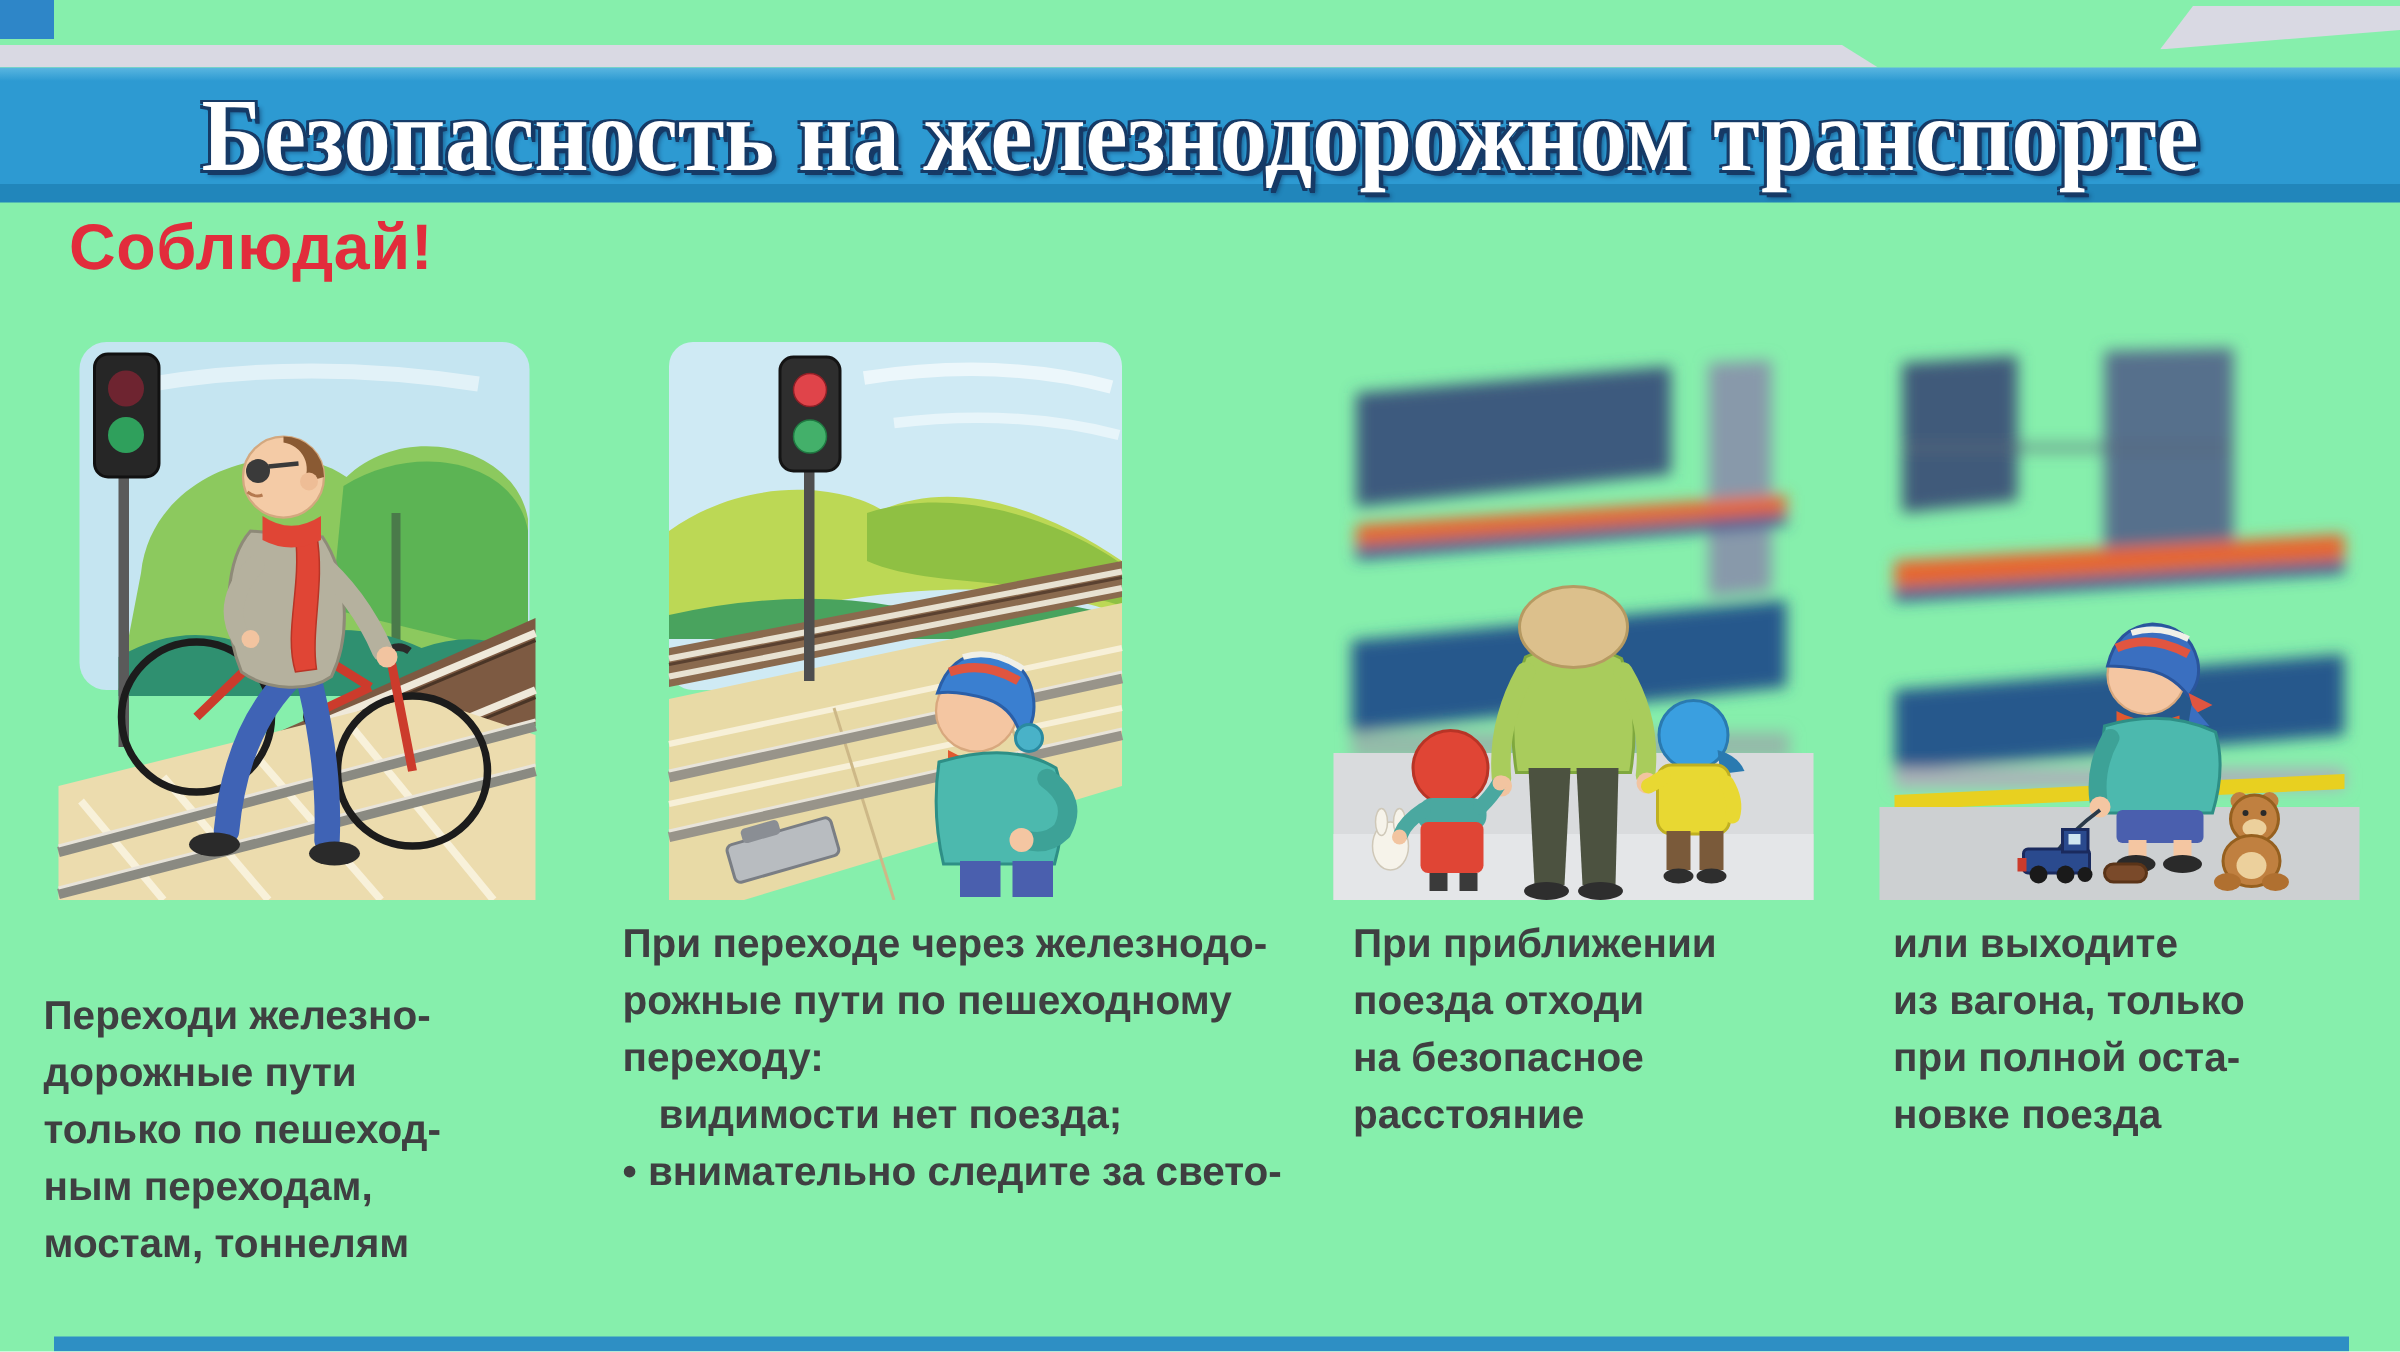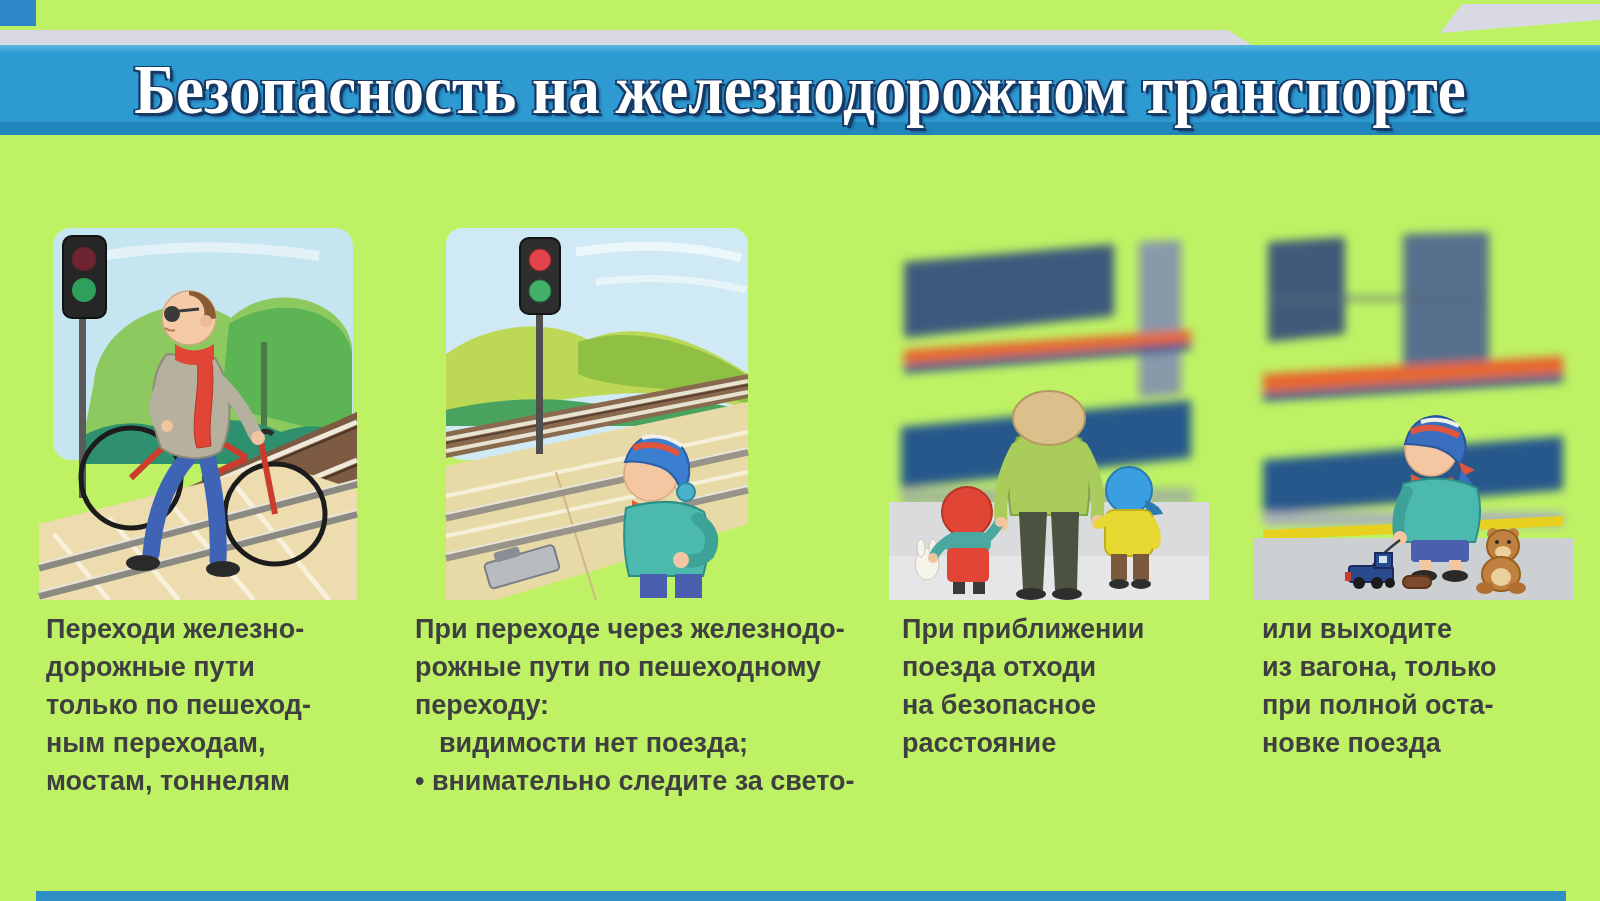--- a/index.html
+++ b/index.html
@@ -1,16 +1,16 @@
 <!DOCTYPE html>
 <html lang="ru"><head>
 <meta charset="utf-8">
 <style>
   html,body{margin:0;padding:0;background:#fff;}
-  #poster{position:relative;width:1600px;height:901px;background:#bef264;overflow:hidden;
+  #poster{position:relative;width:1600px;height:901px;background:#86efac;overflow:hidden;
           font-family:"Liberation Sans",sans-serif;}
 
   
   .corner-blue{position:absolute;left:0;top:0;width:36px;height:26px;background:#2e86c8;}
   .gray-band{position:absolute;left:0;top:30px;width:1252px;height:15px;background:#d9d9e3;
              clip-path:polygon(0 0,1228px 0,1252px 100%,0 100%);}
   .corner-gray{position:absolute;right:0;top:4px;width:160px;height:29px;background:#d9d9e3;
                clip-path:polygon(22px 0,100% 0,100% 55%,0 100%);}
 
   
@@ -28,21 +28,21 @@
   
   .illus{position:absolute;top:222px;height:378px;}
   .illus svg{display:block;width:100%;height:100%;}
   #illus-1{left:34px;width:330px;}
   #illus-2{left:422px;width:348px;}
   #illus-3{left:882px;width:334px;}
   #illus-4{left:1246px;width:334px;}
 
   
   .caption{position:absolute;top:610px;color:#3f3f41;font-size:27px;font-weight:bold;line-height:38px;}
-  #caption-1{left:46px;width:345px;}
+  #caption-1{left:29px;width:345px;margin-top:48px;}
   #caption-2{left:415px;width:485px;}
   #caption-3{left:902px;width:345px;}
   #caption-4{left:1262px;width:330px;}
   .cap-line{white-space:nowrap;}
   .cap-line.indent{padding-left:24px;}
 
   
   .footer-bar{position:absolute;left:36px;right:34px;bottom:0;height:10px;background:#2e8fc4;}
 </style>
 </head>
@@ -51,20 +51,21 @@
 <div id="poster">
 
   <div class="corner-blue"></div>
   <div class="gray-band"></div>
   <div class="corner-gray"></div>
 
   <div class="banner">
     <div class="banner-title">Безопасность на железнодорожном транспорте</div>
   </div>
 
+  <div class="slogan">Соблюдай!</div>
 
   <div class="illus" id="illus-1">
     <svg viewBox="0 0 320 378">
       <rect x="14" y="6" width="300" height="232" rx="18" fill="#c5e5f1"></rect>
       <path d="M30,40 q120,-26 250,-6" stroke="#ffffff" stroke-width="10" fill="none" opacity=".5"></path>
       <g>
         <path d="M55,160 C62,92 150,66 192,96 C232,58 305,76 313,124 L313,238 L40,238 Z" fill="#8cc95e"></path>
         <path d="M190,102 C242,70 306,88 313,132 L313,216 L182,184 Z" fill="#5cb454"></path>
         <rect x="222" y="120" width="6" height="90" fill="#4a7a4a"></rect>
         <path d="M40,216 q45,-26 92,-6 q58,-24 110,0 q40,-14 71,6 v26 h-273 z" fill="#2f9070"></path>

